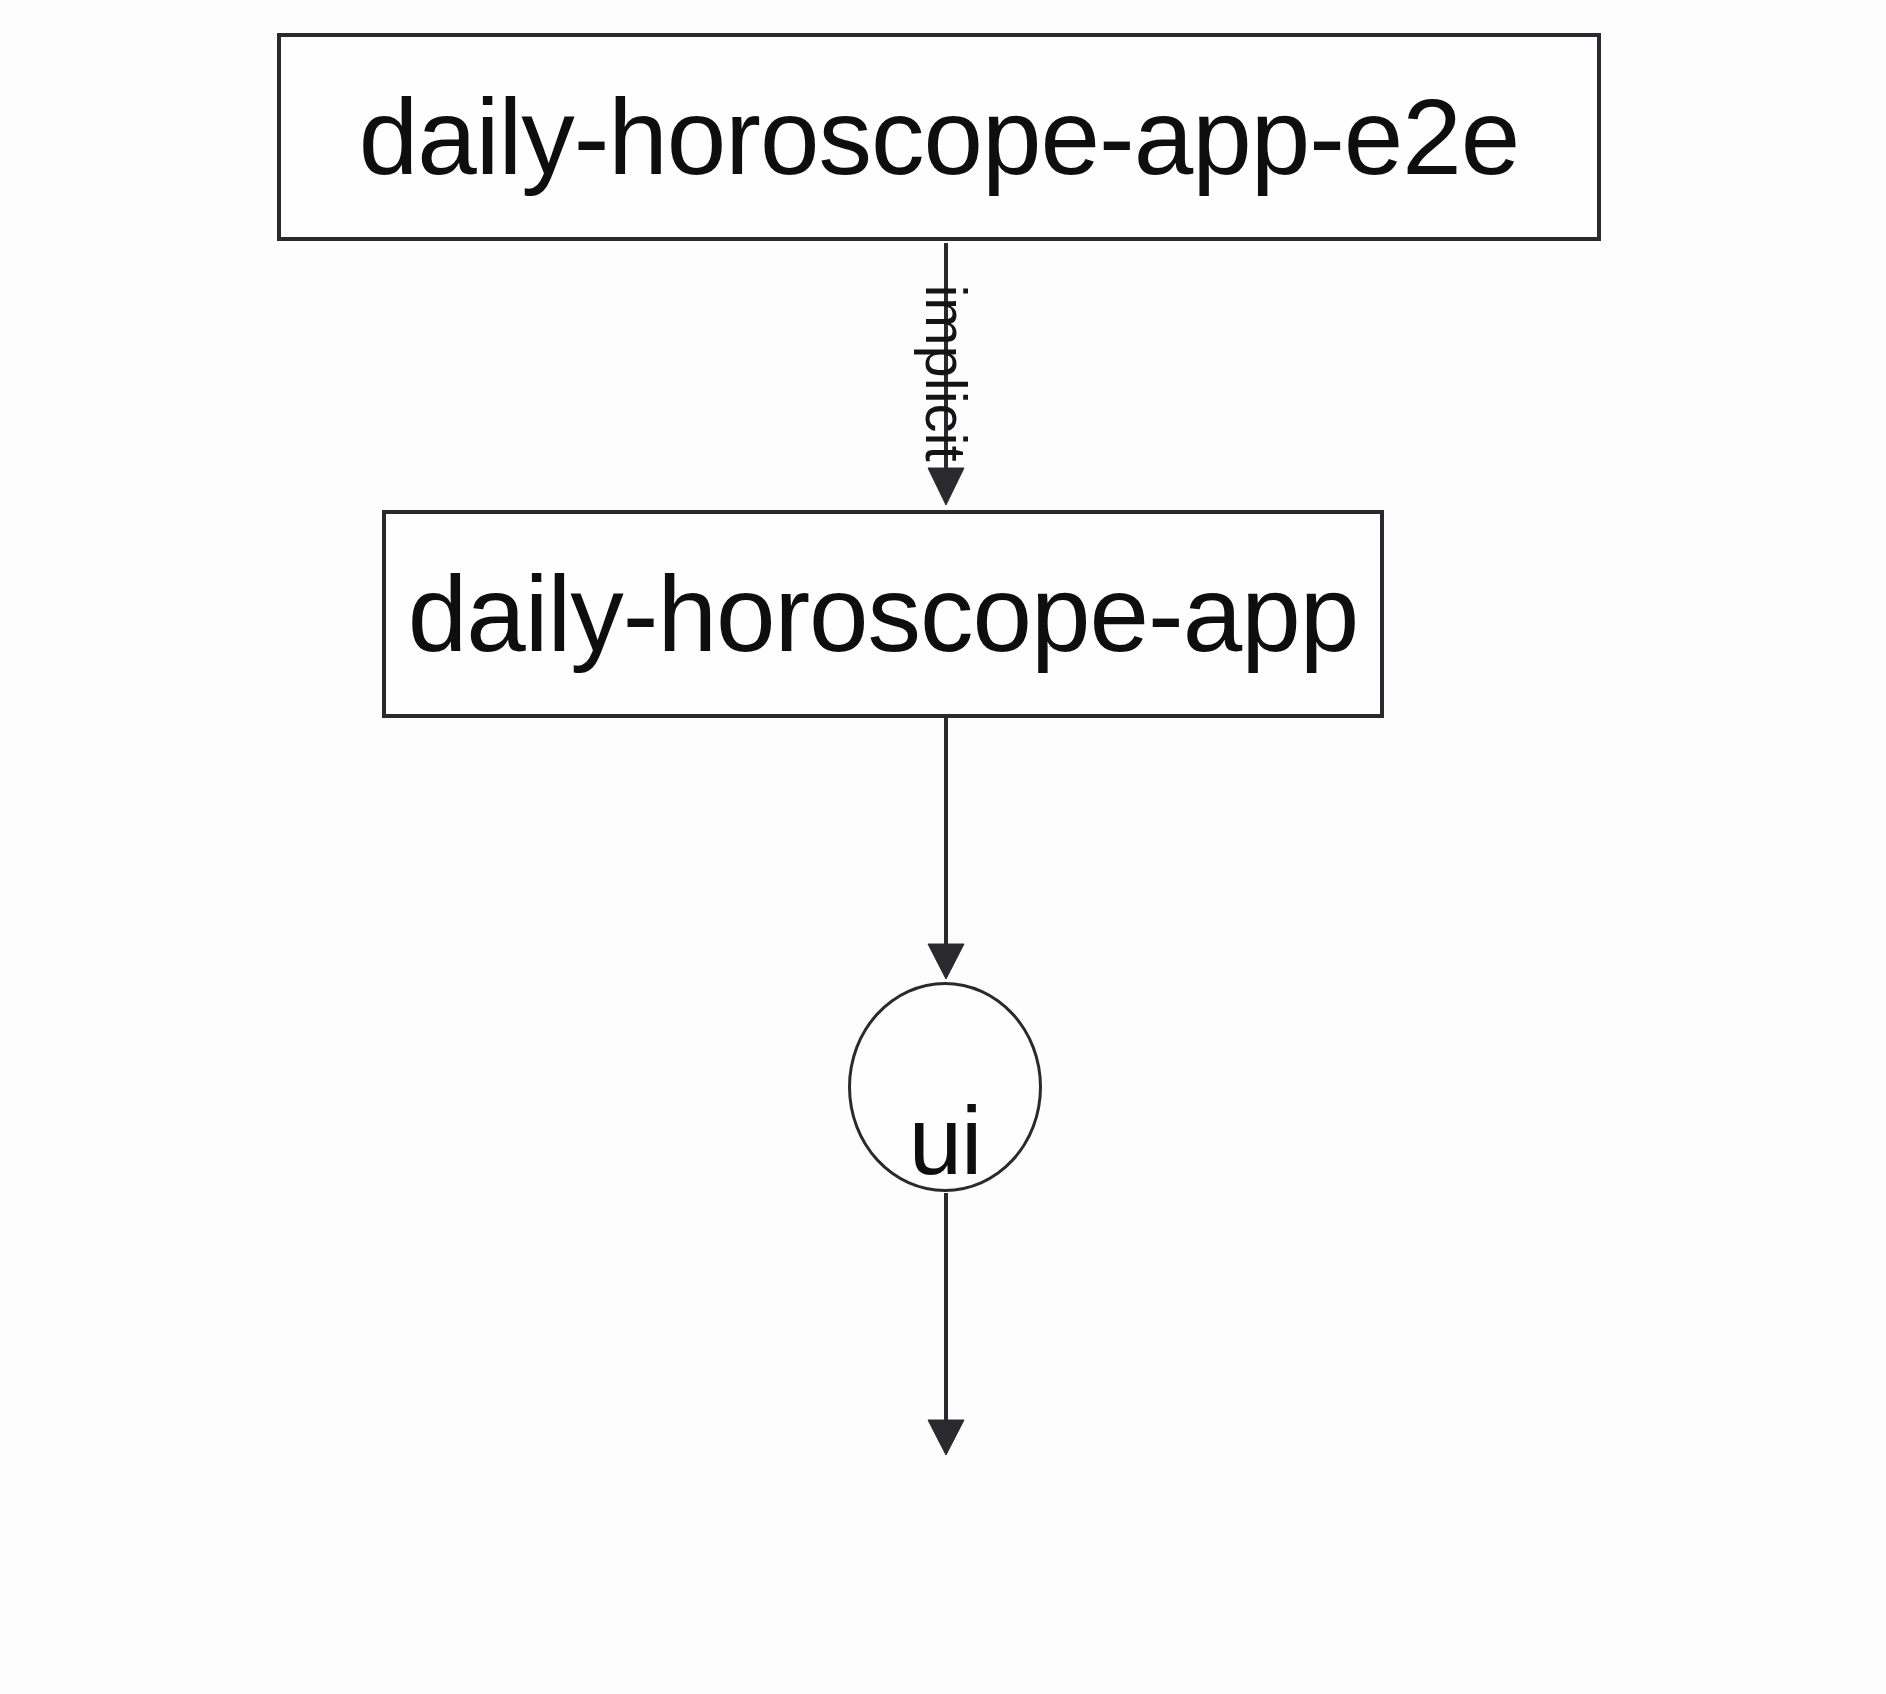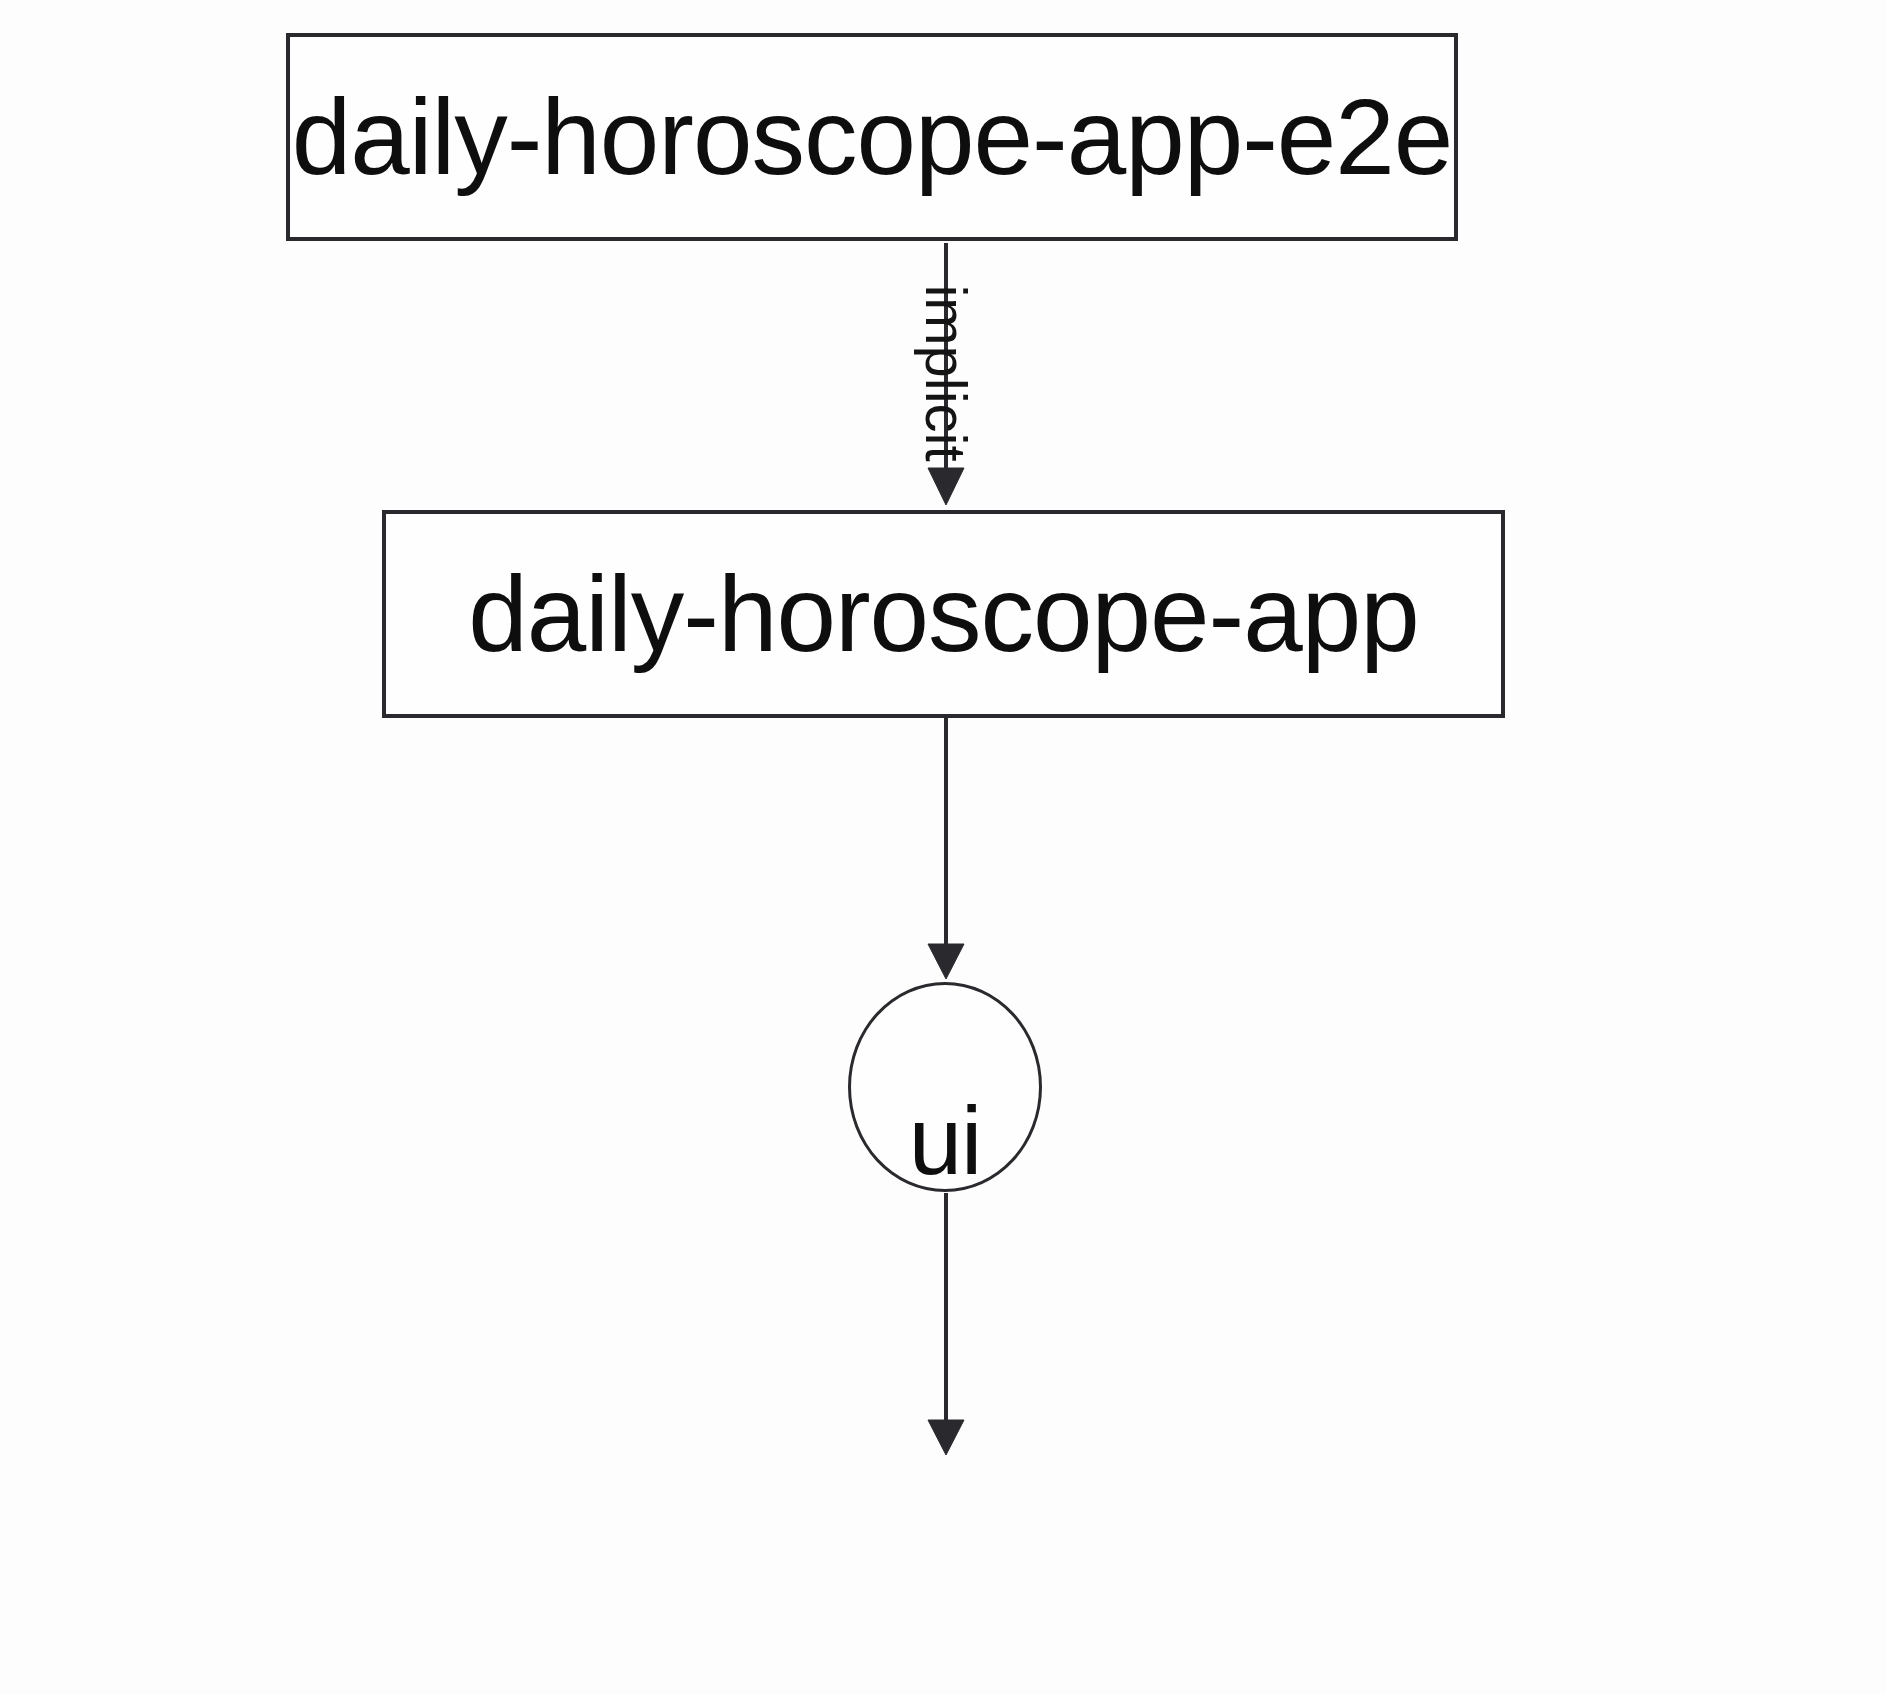--- a/index.html
+++ b/index.html
@@ -42,22 +42,22 @@
   .node-label {
     font-size: 107px;
     line-height: 1;
     white-space: nowrap;
     letter-spacing: -1px;
     color: #0e0e0e;
   }
   .node-label-small {
     font-size: 96px;
   }
-  #node-e2e    { left: 286px; top: 33px;   width: 1172px; height: 208px; }
-  #node-app    { left: 382px; top: 510px;  width: 1123px; height: 208px; }
+  #node-e2e    { left: 277px; top: 33px;   width: 1324px; height: 208px; }
+  #node-app    { left: 382px; top: 510px;  width: 1002px; height: 208px; }
   #node-ui     { left: 848px; top: 982px;  width: 194px;  height: 210px; align-items: flex-end; }
   #node-models { left: 713px; top: 1458px; width: 466px;  height: 218px; }
   .edge-label {
     position: absolute;
     left: 946px;
     top: 373px;
     transform: translate(-50%, -50%) rotate(90deg);
     font-size: 58px;
     line-height: 1;
     color: #141414;

